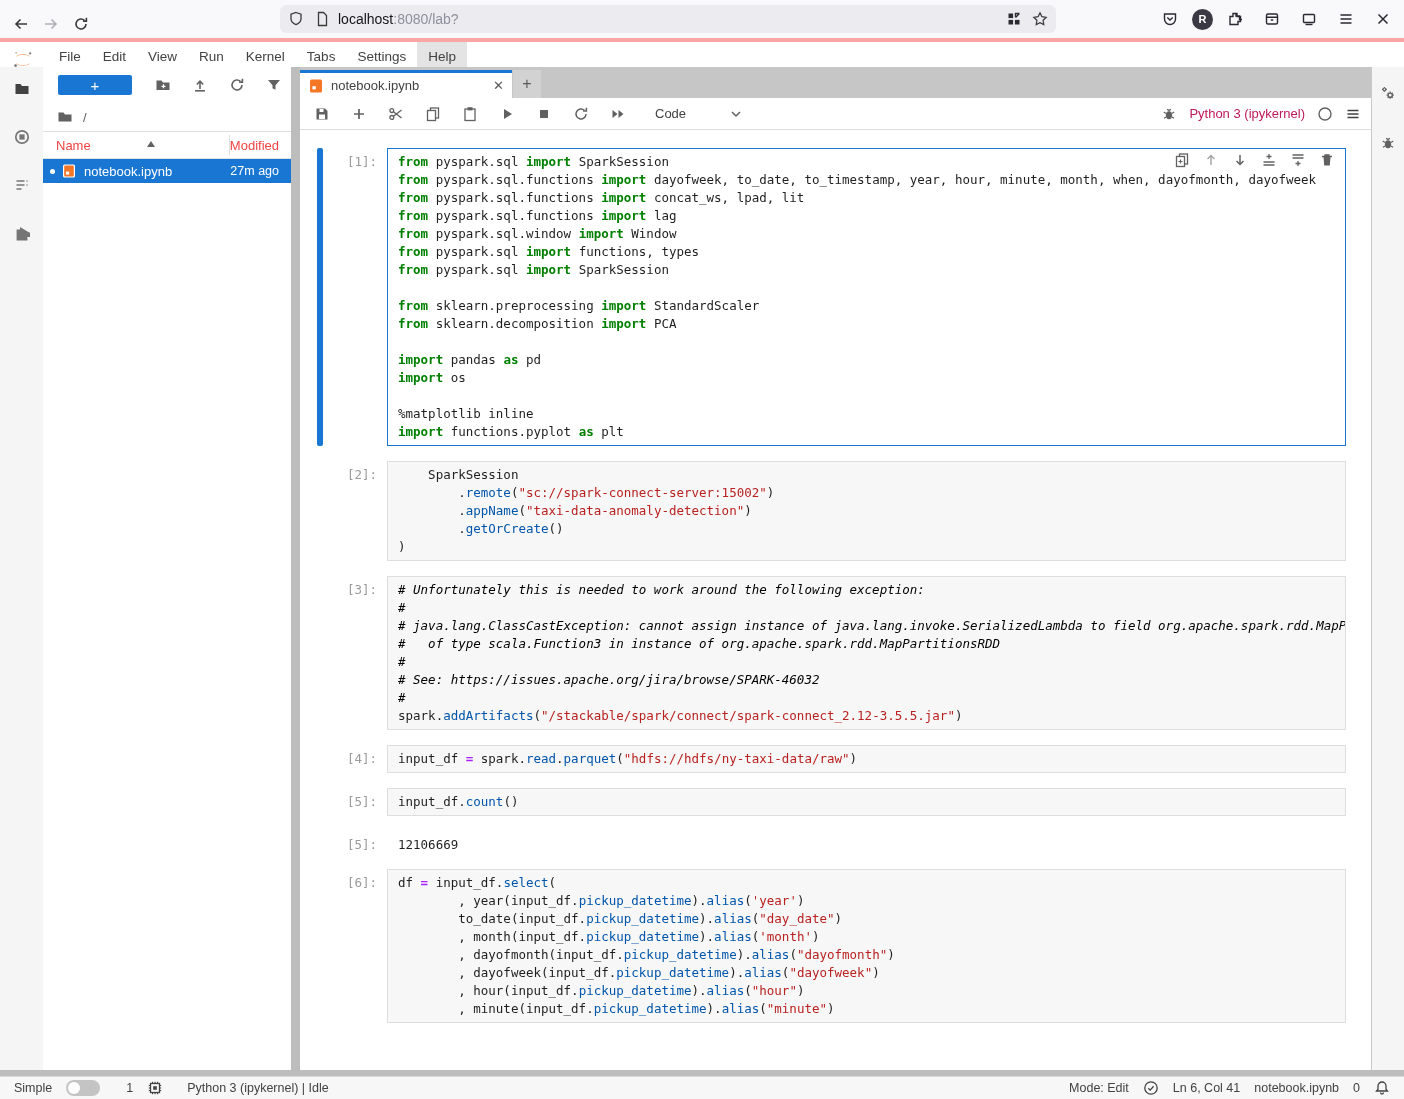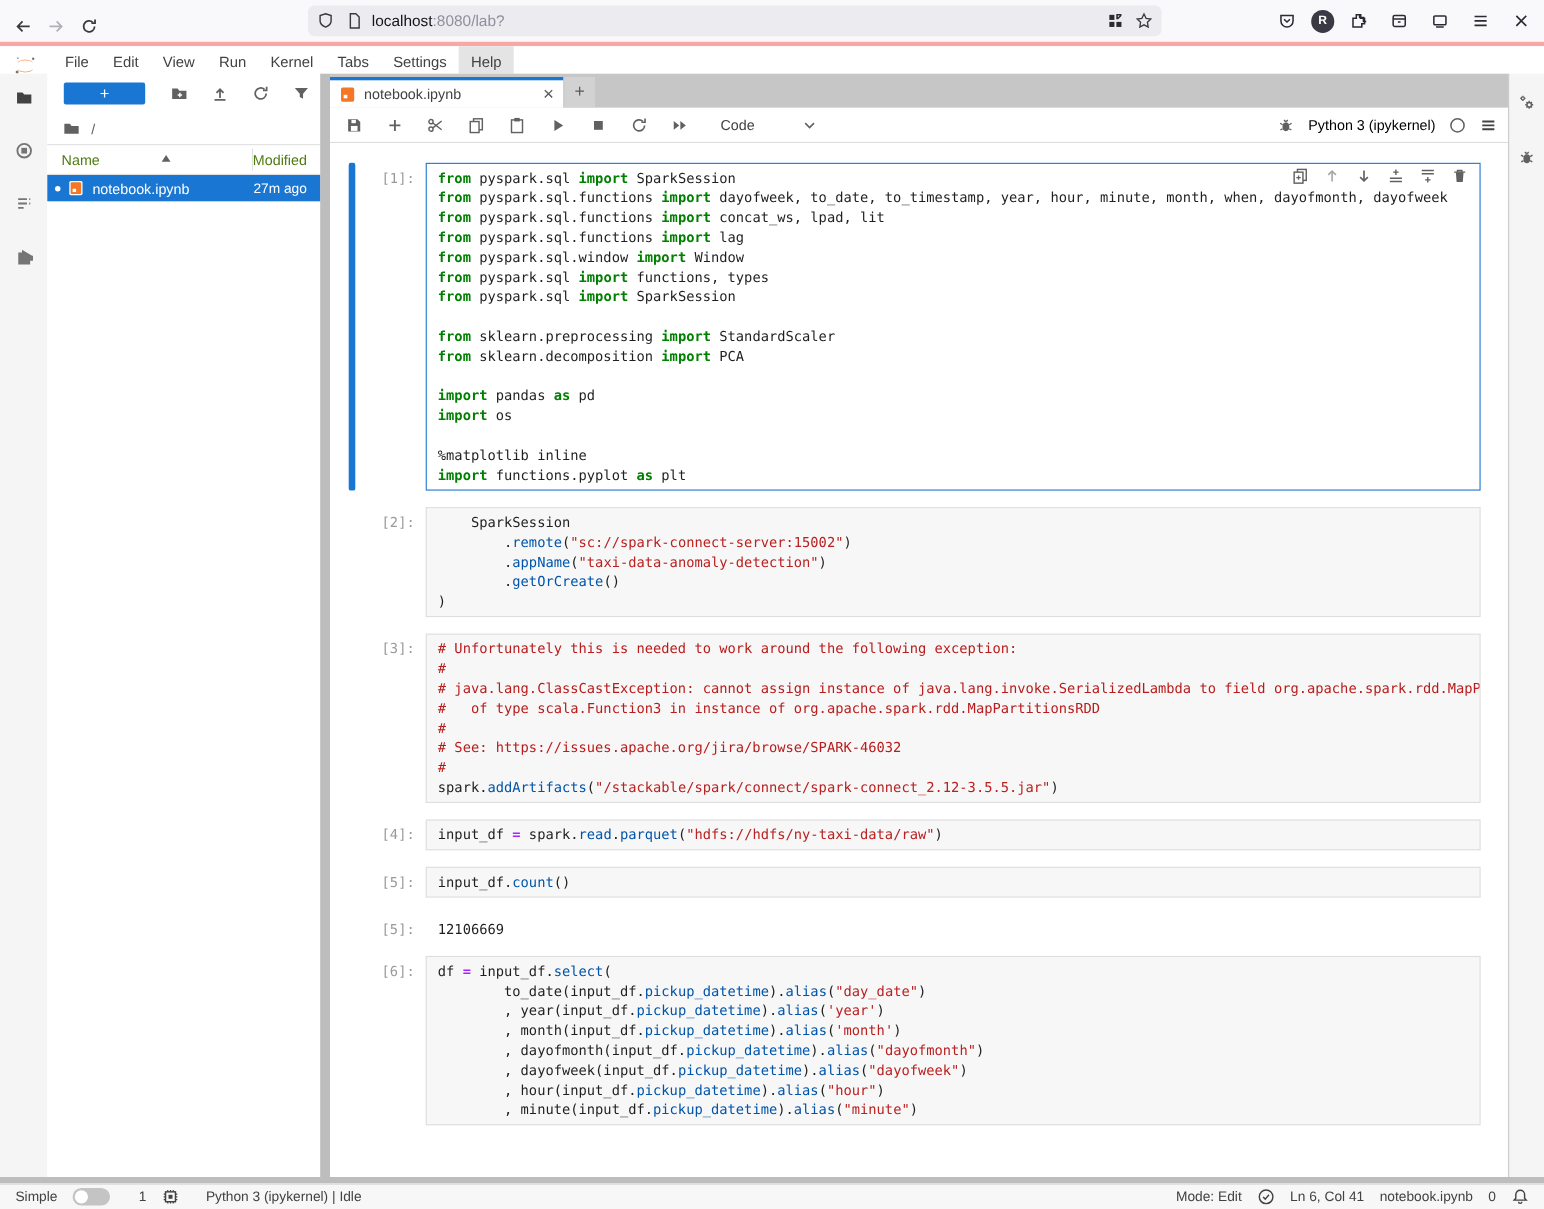--- a/index.html
+++ b/index.html
@@ -24,56 +24,56 @@
   .menu-item.hl{background:#e4e4e4}
   
   .main{position:absolute;top:67px;left:0;right:0;height:1003px;display:flex}
   .activitybar{width:43px;background:#f5f5f5;display:flex;flex-direction:column;align-items:center;padding-top:14px;gap:32px}
   .filebrowser{width:248px;background:#fff;position:relative;font-size:13px}
   .fb-toolbar{display:flex;align-items:center;height:36px;padding-left:15px;gap:21px}
   .newbtn{width:74px;height:20px;background:#1976d2;border-radius:2px;color:#fff;display:flex;align-items:center;
           justify-content:center;font-size:15px;line-height:1;margin-right:2px}
   .crumb{display:flex;align-items:center;gap:10px;height:28px;padding-left:14px;color:#616161}
   .fb-head{display:flex;align-items:center;height:26px;border-top:1px solid #e0e0e0;border-bottom:1px solid #e0e0e0;
-           color:#4d7c0f;position:relative}
+           color:#ef4444;position:relative}
   .fb-head .nm{margin-left:13px}
   .fb-head .vr{position:absolute;left:186px;top:3px;bottom:3px;width:1px;background:#e0e0e0}
   .fb-head .md{position:absolute;right:12px}
   .fb-row{display:flex;align-items:center;height:24px;background:#1976d2;color:#fff}
   .fb-row .dot{width:5px;height:5px;border-radius:50%;background:#fff;margin:0 6px 0 7px}
   .fb-row .md{margin-left:auto;margin-right:12px;font-size:12.5px}
   .splitter{width:9px;background:#bdbdbd}
   .rightbar{width:32px;background:#f5f5f5;border-left:1px solid #c9c9c9;display:flex;flex-direction:column;align-items:center;padding-top:18px;gap:34px}
   
   .nbpanel{flex:1;display:flex;flex-direction:column;min-width:0;background:#fff}
   .tabbar{height:31px;background:#c6c6c6;display:flex;align-items:flex-end}
   .tab{width:212px;height:28px;background:#fff;border-top:3px solid #1976d2;display:flex;align-items:center;
        padding:0 8px;box-sizing:border-box;font-size:13px;color:#424242}
   .tab .title{flex:1;margin-left:7px}
   .tab-plus{width:28px;height:28px;background:#d2d2d2;display:flex;align-items:center;justify-content:center;
             font-size:16px;color:#5a5a5a;margin-left:1px}
   .nbtoolbar{height:31px;background:#fff;border-bottom:1px solid #dcdcdc;display:flex;align-items:center;padding:0 10px;gap:13px}
   .tbicon{width:24px;height:24px;display:flex;align-items:center;justify-content:center}
   .celltype{display:flex;align-items:center;gap:42px;font-size:13px;color:#424242;margin-left:12px}
-  .tb-right{margin-left:auto;display:flex;align-items:center;gap:12px;font-size:13px;color:#000000}
+  .tb-right{margin-left:auto;display:flex;align-items:center;gap:12px;font-size:13px;color:#be185d}
   
   .nbcontent{flex:1;overflow:hidden;padding-top:18px;font-family:"DejaVu Sans Mono",monospace}
   .cell-row{display:flex;margin:0 0 15px 17px}
   .collapser{width:6px;border-radius:2px;flex:none}
   .collapser.active{background:#1976d2}
   .prompt{width:64px;flex:none;text-align:right;padding:5px 10px 0 0;box-sizing:border-box;
           font-size:12.5px;color:#9a9a9a;line-height:18px}
   .editor{flex:1;margin-right:25px;border:1px solid #dedede;background:#f7f7f7;padding:4px 0 4px 10px;
           overflow:hidden;position:relative;min-width:0}
   .editor.active{border:1px solid #1976d2;background:#fff}
   .codeline{white-space:pre;height:18px;line-height:18px;font-size:12.5px;overflow:hidden}
   .t-kw{color:#008000;font-weight:bold}
   .t-op{color:#aa22ff;font-weight:bold}
   .t-str{color:#ba2121}
-  .t-com{color:#b91c1c;}
+  .t-com{color:#000000;font-style:italic}
   .t-prop{color:#0055aa}
   .t-pl{color:#1f1f1f}
   .celltb{position:absolute;top:3px;right:10px;display:flex;gap:13px;align-items:center;background:#fff}
   .outtext{padding:5px 0 0 11px;font-size:12.5px;color:#1f1f1f;line-height:18px}
   
   .botstrip{position:absolute;left:0;right:0;top:1070px;height:6px;background:#bdbdbd}
   .statusbar{position:absolute;left:0;right:0;top:1076px;height:23px;background:#f7f7f7;border-top:1px solid #d8d8d8;
              display:flex;font-size:12.5px;color:#424242;padding:0 14px;box-sizing:border-box}
   .sb-left,.sb-right{display:flex;align-items:center;gap:14px}
   .sb-right{margin-left:auto}
@@ -434,22 +434,22 @@
         <div class="cell-row">
           <div class="collapser"></div>
           <div class="prompt">[5]:</div>
           <div class="outtext">12106669</div>
         </div>
         <div class="cell-row">
           <div class="collapser"></div>
           <div class="prompt">[6]:</div>
           <div class="editor">
             <div class="codeline"><span class="t-pl">df </span><span class="t-op">=</span><span class="t-pl"> input_df.</span><span class="t-prop">select</span><span class="t-pl">(</span></div>
+            <div class="codeline"><span class="t-pl">        , year(input_df.</span><span class="t-prop">pickup_datetime</span><span class="t-pl">).</span><span class="t-prop">alias</span><span class="t-pl">(</span><span class="t-str">'year'</span><span class="t-pl">)</span></div>
             <div class="codeline"><span class="t-pl">        to_date(input_df.</span><span class="t-prop">pickup_datetime</span><span class="t-pl">).</span><span class="t-prop">alias</span><span class="t-pl">(</span><span class="t-str">"day_date"</span><span class="t-pl">)</span></div>
-            <div class="codeline"><span class="t-pl">        , year(input_df.</span><span class="t-prop">pickup_datetime</span><span class="t-pl">).</span><span class="t-prop">alias</span><span class="t-pl">(</span><span class="t-str">'year'</span><span class="t-pl">)</span></div>
             <div class="codeline"><span class="t-pl">        , month(input_df.</span><span class="t-prop">pickup_datetime</span><span class="t-pl">).</span><span class="t-prop">alias</span><span class="t-pl">(</span><span class="t-str">'month'</span><span class="t-pl">)</span></div>
             <div class="codeline"><span class="t-pl">        , dayofmonth(input_df.</span><span class="t-prop">pickup_datetime</span><span class="t-pl">).</span><span class="t-prop">alias</span><span class="t-pl">(</span><span class="t-str">"dayofmonth"</span><span class="t-pl">)</span></div>
             <div class="codeline"><span class="t-pl">        , dayofweek(input_df.</span><span class="t-prop">pickup_datetime</span><span class="t-pl">).</span><span class="t-prop">alias</span><span class="t-pl">(</span><span class="t-str">"dayofweek"</span><span class="t-pl">)</span></div>
             <div class="codeline"><span class="t-pl">        , hour(input_df.</span><span class="t-prop">pickup_datetime</span><span class="t-pl">).</span><span class="t-prop">alias</span><span class="t-pl">(</span><span class="t-str">"hour"</span><span class="t-pl">)</span></div>
             <div class="codeline"><span class="t-pl">        , minute(input_df.</span><span class="t-prop">pickup_datetime</span><span class="t-pl">).</span><span class="t-prop">alias</span><span class="t-pl">(</span><span class="t-str">"minute"</span><span class="t-pl">)</span></div>
           </div>
         </div>
       </div>
   </div>
 

